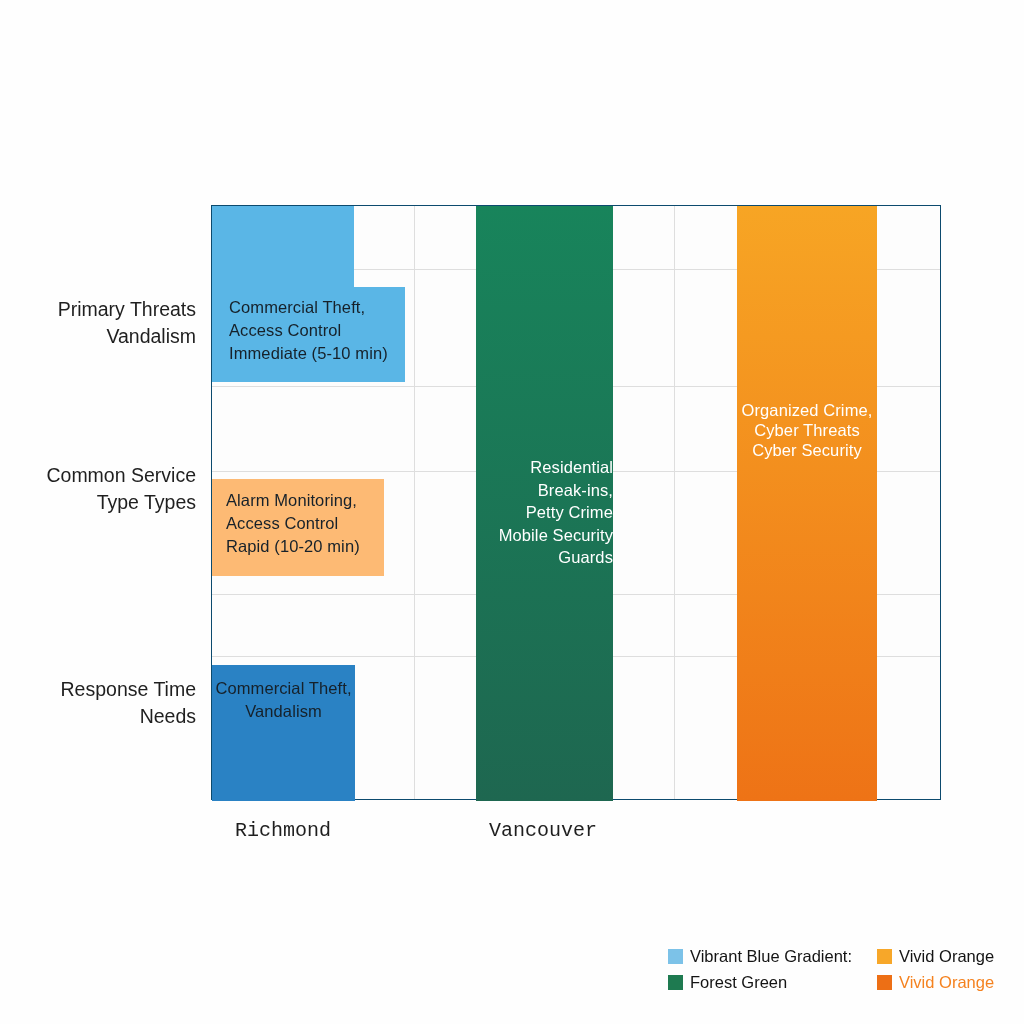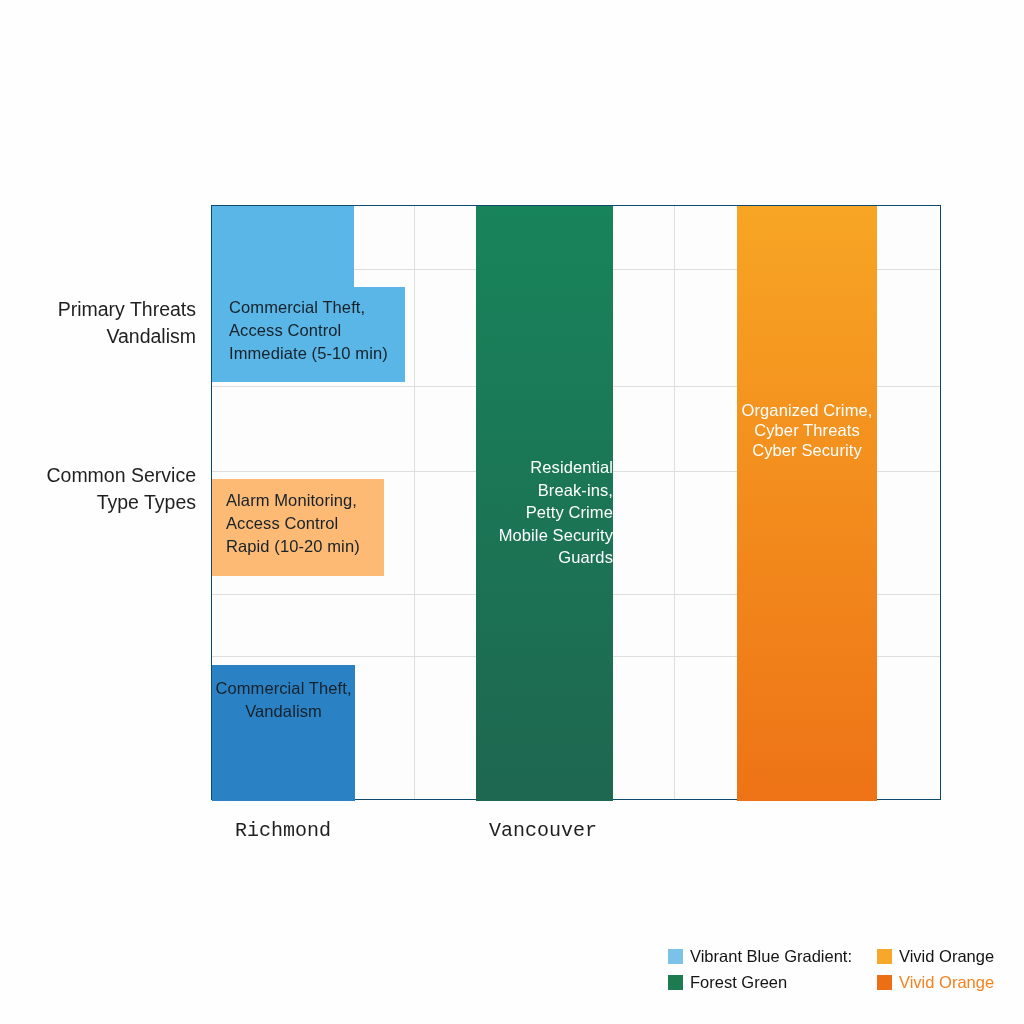--- a/index.html
+++ b/index.html
@@ -66,20 +66,22 @@
 </style>
 </head>
 <body>
 
 <div class="canvas">
 
   <div class="ylab yl1">Primary Threats
 Vandalism</div>
   <div class="ylab yl2">Common Service
 Type Types</div>
+  <div class="ylab yl3">Response Time
+Needs</div>
 
   <div class="plot">
 
     <div class="gl gv" style="left:202px"></div>
     <div class="gl gv" style="left:462px"></div>
     <div class="gl gh" style="top:63px"></div>
     <div class="gl gh" style="top:180px"></div>
     <div class="gl gh" style="top:265px"></div>
     <div class="gl gh" style="top:388px"></div>
     <div class="gl gh" style="top:450px"></div>

